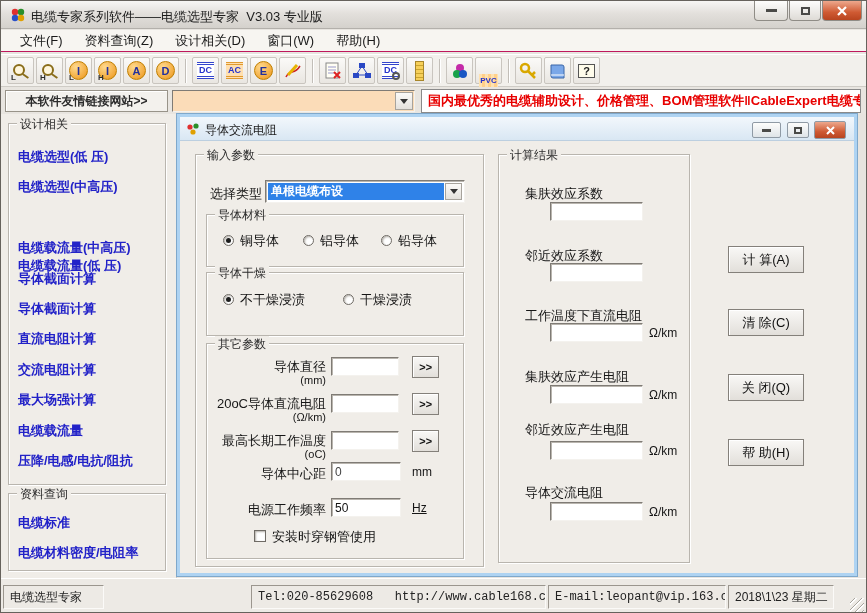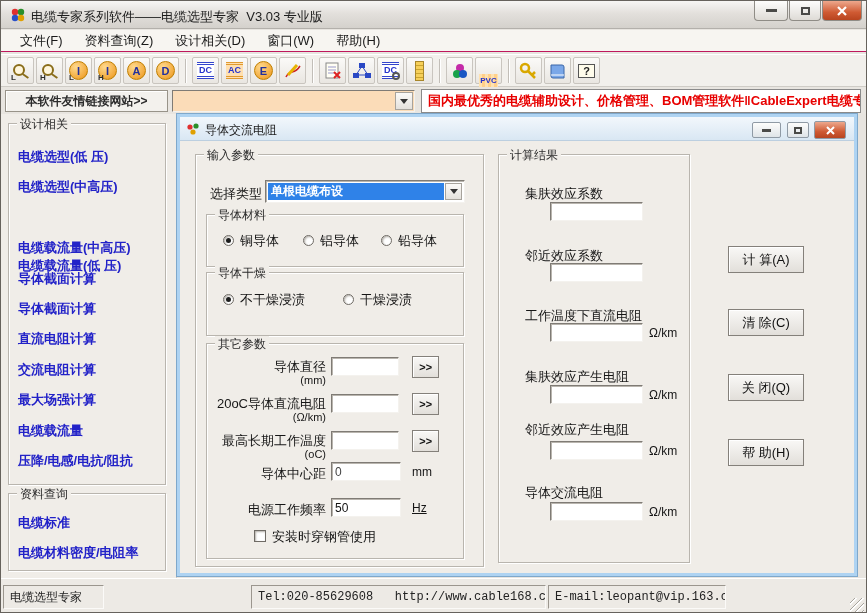--- a/index.html
+++ b/index.html
@@ -372,16 +372,17 @@
     <button class="btn3d" style="left:548px;top:129px;width:76px;height:27px;">计 算(A)</button>
     <button class="btn3d" style="left:548px;top:192px;width:76px;height:27px;">清 除(C)</button>
     <button class="btn3d" style="left:548px;top:257px;width:76px;height:27px;">关 闭(Q)</button>
     <button class="btn3d" style="left:548px;top:322px;width:76px;height:27px;">帮 助(H)</button>
   </div>
 
   <div class="statusbar">
     <span class="sp" style="left:2px;width:101px;">电缆选型专家</span>
     <span class="sp mono" style="left:250px;width:295px;">Tel:020-85629608   http://www.cable168.com</span>
     <span class="sp mono" style="left:547px;width:178px;">E-mail:leopant@vip.163.com</span>
+    <span class="sp" style="left:727px;width:106px;">2018\1\23 星期二</span>
     <span class="grip"></span>
   </div>
 
 </div>
 
 </body></html>

